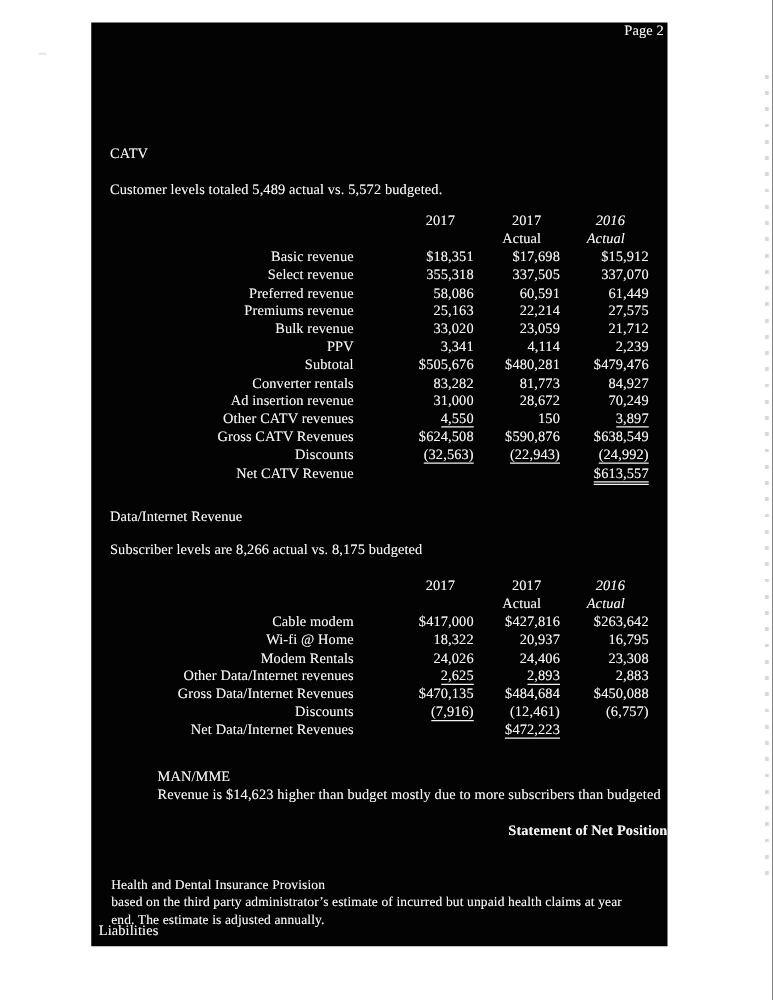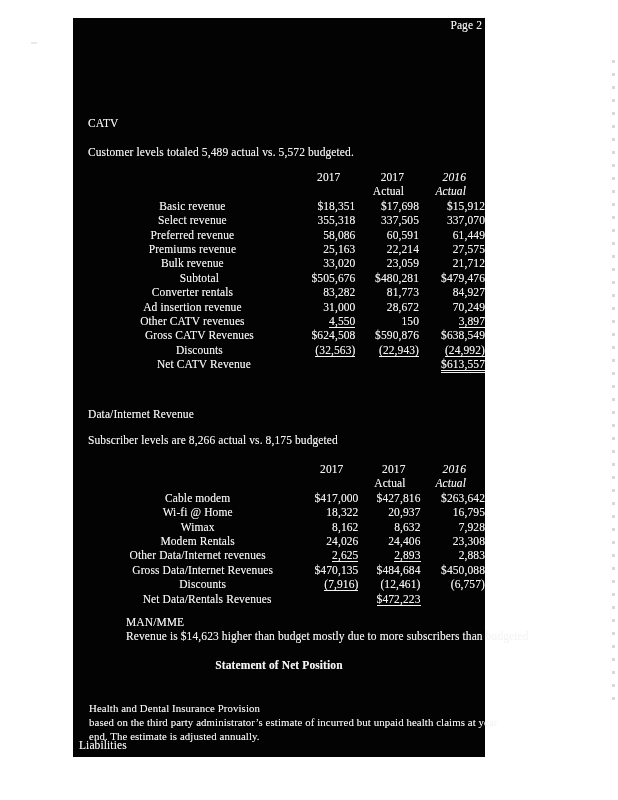--- a/index.html
+++ b/index.html
@@ -1,47 +1,47 @@
 <!DOCTYPE html>
 <html style="--page-bg: #030303; --page-text: #f3f3f3;"><head>
 <meta charset="utf-8">
 <style>
   html,body{margin:0;padding:0;}
   body{
     width:618px;height:800px;position:relative;background:#ffffff;
     font-family:"Liberation Serif", serif;overflow:hidden;
   }
   .scan-page{
-    position:absolute;left:73px;top:18px;width:412px;height:739px;
+    position:absolute;left:73px;top:18px;width:461px;height:739px;
     background:var(--page-bg,#030303);color:var(--page-text,#f3f3f3);
     font-size:11.5px;letter-spacing:.1px;
     text-shadow:0 0 .5px rgba(255,255,255,.5);
   }
   .abs{position:absolute;white-space:nowrap;}
   .page-num{top:1px;right:3px;}
   .catv-h{left:15px;top:99px;}
   .catv-s{left:15px;top:128px;}
   .di-h{left:15px;top:390px;}
   .di-s{left:15px;top:416px;}
   .man{left:17px;top:597px;line-height:14.2px;margin-left:36px;}
-  .stmt{left:0;right:0;top:641px;text-align:center;font-weight:bold;white-space:nowrap;}
+  .stmt{left:0;right:0;top:641px;text-align:right;font-weight:bold;white-space:nowrap;}
   .liab{left:6px;top:677px;margin-top:44px;}
   .prov{left:16px;top:683px;line-height:14.15px;font-size:10.8px;white-space:nowrap;}
   table.tbl{border-collapse:collapse;table-layout:fixed;position:absolute;}
   .tbl1{left:40px;top:152px;}
   .tbl2{left:40px;top:444px;}
   .tbl td,.tbl th{
     padding:0;height:14.4px;line-height:14.4px;white-space:nowrap;
     font-weight:normal;font-size:11.5px;vertical-align:bottom;
   }
   .tbl th{text-align:right;padding-right:15px;}
   .tbl th.c3h{padding-right:19px;font-style:italic;}
   col.c-lab{width:170px;}col.c-n1{width:96px;}col.c-n2{width:69px;}col.c-n3{width:71px;}
   .tbl td.num{text-align:right;}
-  .tbl td.lab{text-align:center;}
+  .tbl td.lab{text-align:right;}
   .tbl2 td.lab.ind0{padding-left:4px;}
   .tbl td.lab.ind1{padding-left:14px;}
   .tbl td.lab.ind2{padding-left:23px;}
   .u1{border-bottom:1px solid currentColor;}
   .u2{border-bottom:3px double currentColor;}
   .artifact-col{
     position:absolute;left:612px;top:60px;width:3px;height:640px;
     background:repeating-linear-gradient(180deg, rgba(170,170,170,.45) 0 3px, transparent 3px 13px);
   }
   .artifact-dash{position:absolute;left:31px;top:42px;width:6px;height:2px;background:#e9e9e9;}
@@ -101,20 +101,26 @@
           <td class="num"><span>22,214</span></td>
           <td class="num"><span>27,575</span></td>
         </tr>
         <tr>
           <td class="lab ind0">Bulk revenue</td>
           <td class="num"><span>33,020</span></td>
           <td class="num"><span>23,059</span></td>
           <td class="num"><span>21,712</span></td>
         </tr>
         <tr>
+          <td class="lab ind0">PPV</td>
+          <td class="num"><span>3,341</span></td>
+          <td class="num"><span>4,114</span></td>
+          <td class="num"><span>2,239</span></td>
+        </tr>
+        <tr>
           <td class="lab ind1">Subtotal</td>
           <td class="num"><span>$505,676</span></td>
           <td class="num"><span>$480,281</span></td>
           <td class="num"><span>$479,476</span></td>
         </tr>
         <tr>
           <td class="lab ind0">Converter rentals</td>
           <td class="num"><span>83,282</span></td>
           <td class="num"><span>81,773</span></td>
           <td class="num"><span>84,927</span></td>
@@ -183,26 +189,20 @@
           <td class="num"><span>$427,816</span></td>
           <td class="num"><span>$263,642</span></td>
         </tr>
         <tr>
           <td class="lab ind0">Wi-fi @ Home</td>
           <td class="num"><span>18,322</span></td>
           <td class="num"><span>20,937</span></td>
           <td class="num"><span>16,795</span></td>
         </tr>
         <tr>
-          <td class="lab ind0">Wimax</td>
-          <td class="num"><span>8,162</span></td>
-          <td class="num"><span>8,632</span></td>
-          <td class="num"><span>7,928</span></td>
-        </tr>
-        <tr>
           <td class="lab ind0">Modem Rentals</td>
           <td class="num"><span>24,026</span></td>
           <td class="num"><span>24,406</span></td>
           <td class="num"><span>23,308</span></td>
         </tr>
         <tr>
           <td class="lab ind0">Other Data/Internet revenues</td>
           <td class="num"><span class="u1">2,625</span></td>
           <td class="num"><span class="u1">2,893</span></td>
           <td class="num"><span>2,883</span></td>
@@ -213,21 +213,21 @@
           <td class="num"><span>$484,684</span></td>
           <td class="num"><span>$450,088</span></td>
         </tr>
         <tr>
           <td class="lab ind1">Discounts</td>
           <td class="num"><span class="u1">(7,916)</span></td>
           <td class="num"><span>(12,461)</span></td>
           <td class="num"><span>(6,757)</span></td>
         </tr>
         <tr>
-          <td class="lab ind2">Net Data/Rentals Revenues</td>
+          <td class="lab ind2">Net Data/Internet Revenues</td>
           <td class="num"></td>
           <td class="num"><span class="u1">$472,223</span></td>
           <td class="num"></td>
         </tr>
       </tbody>
     </table>
 
   <div class="abs man">
     <div>MAN/MME</div>
     <div>Revenue is $14,623 higher than budget mostly due to more subscribers than budgeted</div>

